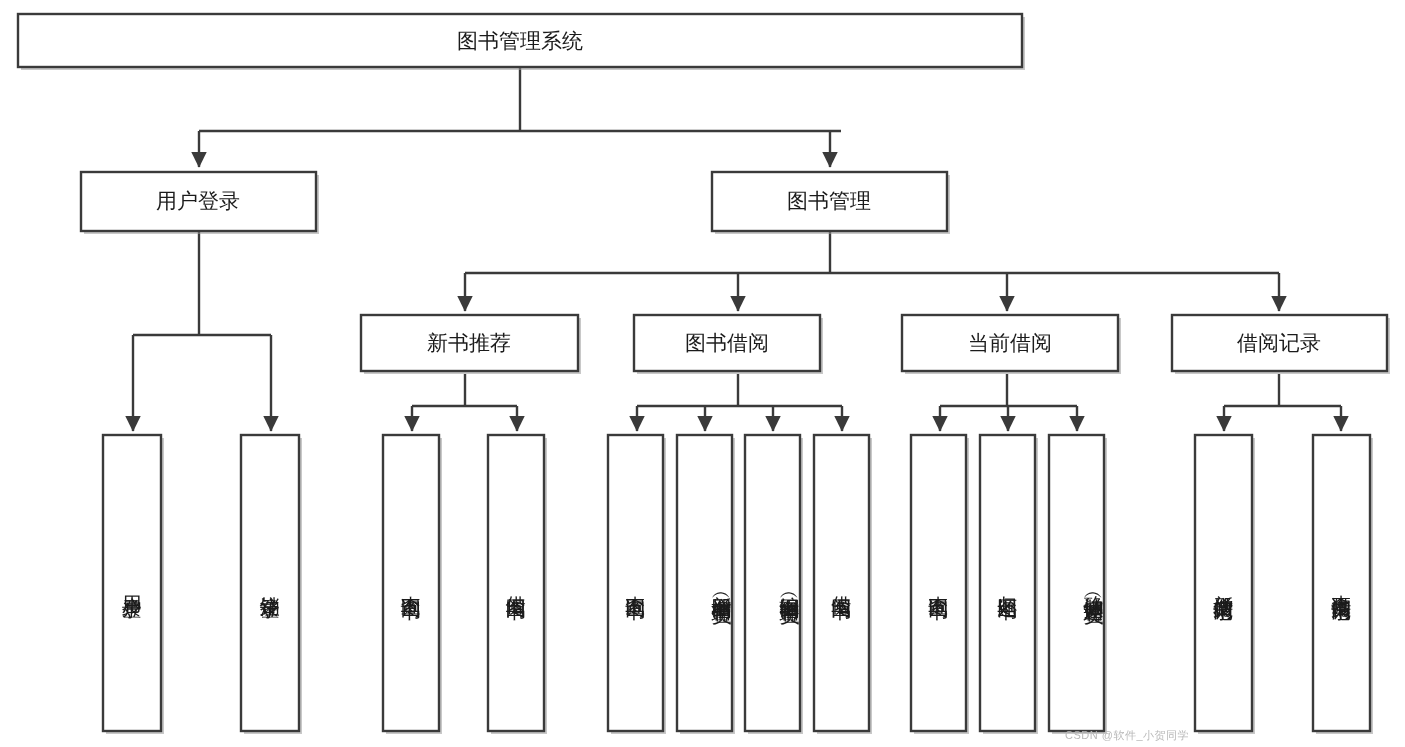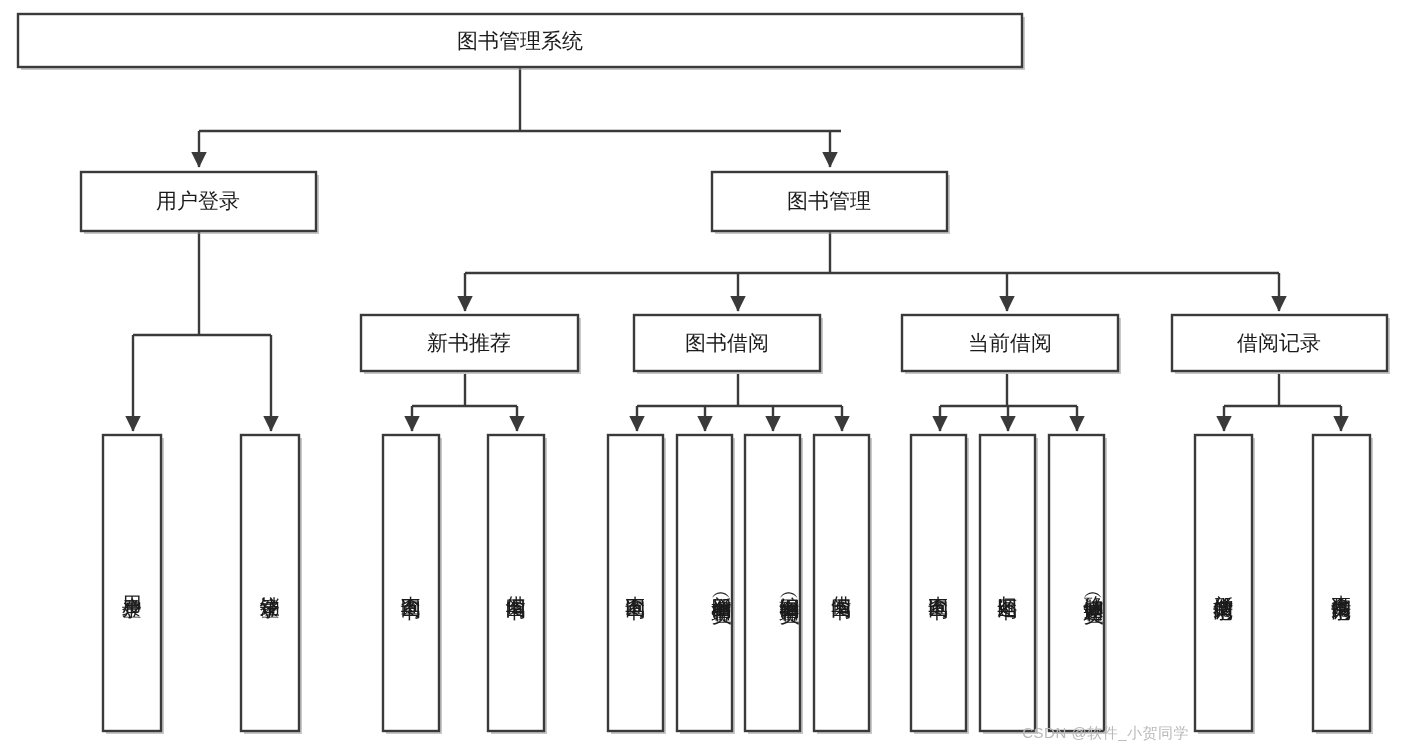--- a/index.html
+++ b/index.html
@@ -68,21 +68,21 @@
     pointer-events: none;
   }
   .leaf-label.centered {
     align-items: center;
   }
   .watermark {
     position: absolute;
     right: 8px;
     bottom: 4px;
     font-family: "Liberation Sans", "DejaVu Sans", sans-serif;
-    font-size: 15px;
+    font-size: 11px;
     color: #b9b9b9;
     white-space: nowrap;
     letter-spacing: 0.5px;
   }
 </style>
 </head>
 <body>
 
 <div id="diagram-root">
 

